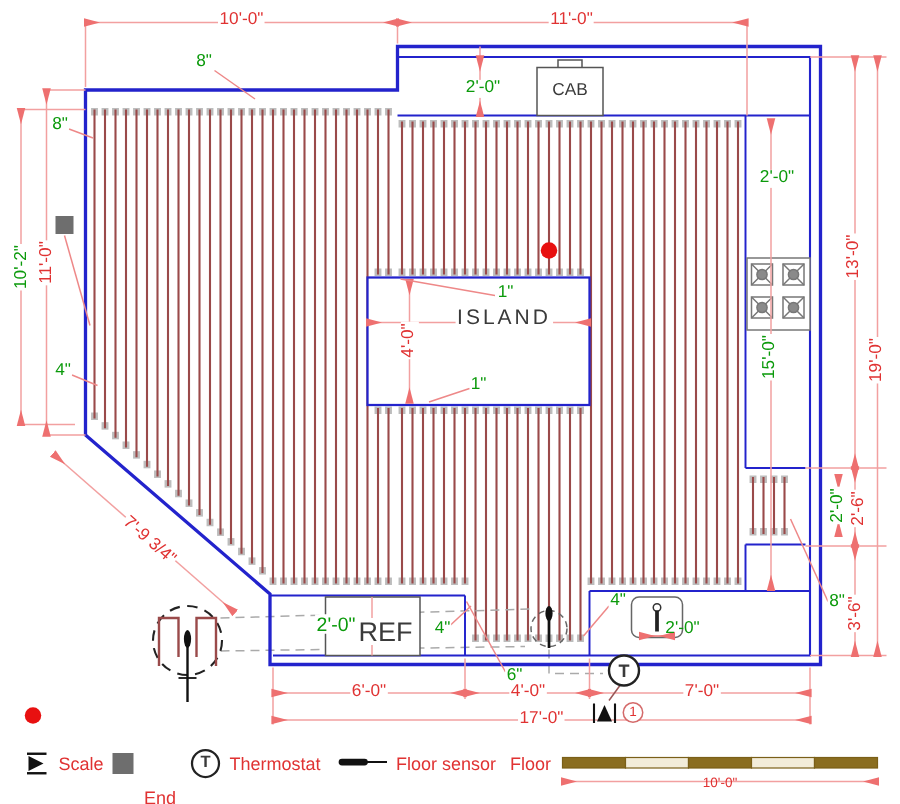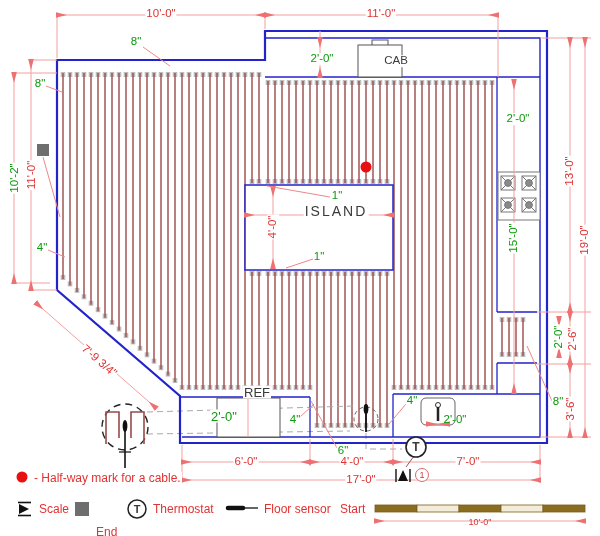--- a/index.html
+++ b/index.html
@@ -439,55 +439,54 @@
     <rect x="459" y="505" width="42" height="7" fill="var(--sbdark)"></rect>
     <rect x="501" y="505" width="42" height="7" fill="var(--sblight)"></rect>
     <rect x="543" y="505" width="42" height="7" fill="var(--sbdark)"></rect>
   </g>
 </svg>
 
 <span class="lbl red" style="left:161px;top:14px">10'-0"</span>
 <span class="lbl red" style="left:381px;top:14px">11'-0"</span>
 <span class="lbl green" style="left:136px;top:42px">8"</span>
 <span class="lbl green" style="left:322px;top:59px">2'-0"</span>
-<span class="lbl dark" style="left:396px;top:61px">CAB</span>
+<span class="lbl dark" style="left:380px;top:61px">CAB</span>
 <span class="lbl green" style="left:40px;top:84px">8"</span>
 <span class="lbl green" style="left:518px;top:119px">2'-0"</span>
 <span class="lbl red rot" style="left:570px;top:171px">13'-0"</span>
 <span class="lbl red rot" style="left:585px;top:240px">19'-0"</span>
 <span class="lbl green rot" style="left:514px;top:238px">15'-0"</span>
 <span class="lbl green rot" style="left:559px;top:337px">2'-0"</span>
 <span class="lbl red rot" style="left:573px;top:339px">2'-6"</span>
 <span class="lbl green" style="left:558px;top:402px">8"</span>
 <span class="lbl red rot" style="left:571px;top:409px">3'-6"</span>
 <span class="lbl green rot" style="left:15px;top:178px">10'-2"</span>
 <span class="lbl red rot" style="left:32px;top:175px">11'-0"</span>
 <span class="lbl green" style="left:42px;top:248px">4"</span>
 <span class="lbl red r41" style="left:99px;top:361px">7'-9 3/4"</span>
 <span class="lbl red" style="left:319px;top:214px">7'-0"</span>
 <span class="lbl red rot" style="left:273px;top:227px">4'-0"</span>
 <span class="lbl dark big" style="left:336px;top:211px">ISLAND</span>
 <span class="lbl green nobg" style="left:337px;top:196px">1"</span>
 <span class="lbl green nobg" style="left:319px;top:257px">1"</span>
 <span class="lbl green" style="left:224px;top:416px;font-size:13px">2'-0"</span>
-<span class="lbl dark" style="left:257px;top:392px;font-size:13px">REF</span>
+<span class="lbl dark" style="left:257px;top:421px;font-size:18px">REF</span>
 <span class="lbl green" style="left:295px;top:420px">4"</span>
 <span class="lbl green" style="left:412px;top:401px">4"</span>
 <span class="lbl green nobg" style="left:455px;top:420px">2'-0"</span>
 <span class="lbl green" style="left:343px;top:451px">6"</span>
 <span class="lbl red" style="left:246px;top:462px">6'-0"</span>
 <span class="lbl red" style="left:352px;top:462px">4'-0"</span>
 <span class="lbl red" style="left:468px;top:462px">7'-0"</span>
 <span class="lbl red" style="left:361px;top:480px">17'-0"</span>
 
 <span class="lbl dark nobg" style="left:416px;top:447px;font-weight:bold;font-size:12px">T</span>
 <span class="lbl red nobg sm" style="left:422px;top:475px">1</span>
 
-<span class="lbl red la leg" style="left:33px;top:478px">- Half-way mark for a cable.</span>
 <span class="lbl red la leg" style="left:38px;top:509px">Scale</span>
 <span class="lbl red la leg" style="left:95px;top:532px">End</span>
 <span class="lbl dark nobg" style="left:137px;top:509px;font-weight:bold;font-size:11px">T</span>
 <span class="lbl red la leg" style="left:152px;top:509px">Thermostat</span>
 <span class="lbl red la leg" style="left:263px;top:509px">Floor sensor</span>
-<span class="lbl red la leg" style="left:339px;top:509px">Start</span>
+<span class="lbl red la leg" style="left:339px;top:509px">Floor</span>
 <span class="lbl red nobg sm" style="left:480px;top:522px">10'-0"</span>
 
 </div>
 
 </body></html>

